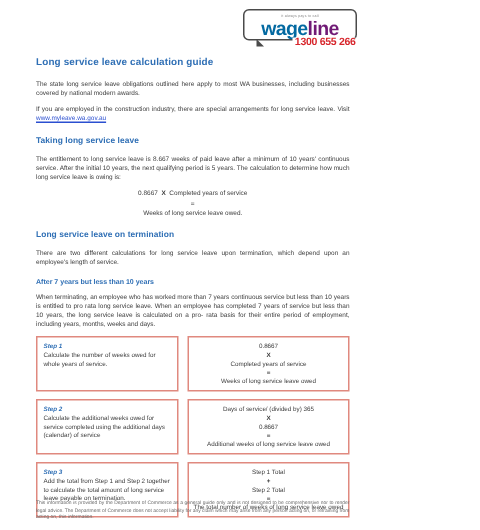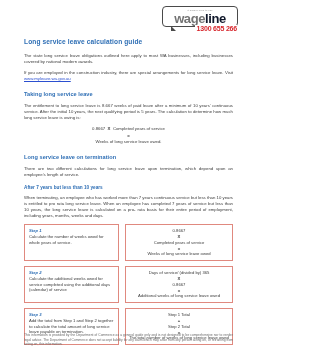--- a/index.html
+++ b/index.html
@@ -44,22 +44,22 @@
     line-height: 3px;
     white-space: nowrap;
   }
   .logo-word {
     font-size: 13px;
     font-weight: bold;
     line-height: 13px;
     letter-spacing: -0.4px;
     white-space: nowrap;
   }
-  .logo-wage { color: #737373; }
-  .logo-line { color: #0f172a; }
+  .logo-wage { color: #0369a1; }
+  .logo-line { color: #701a75; }
   .logo-tail {
     position: absolute;
     left: 8px;
     bottom: -5px;
     width: 0;
     height: 0;
     border-left: 5px solid #4a4a4a;
     border-top: 5px solid transparent;
     border-bottom: 0 solid transparent;
   }

